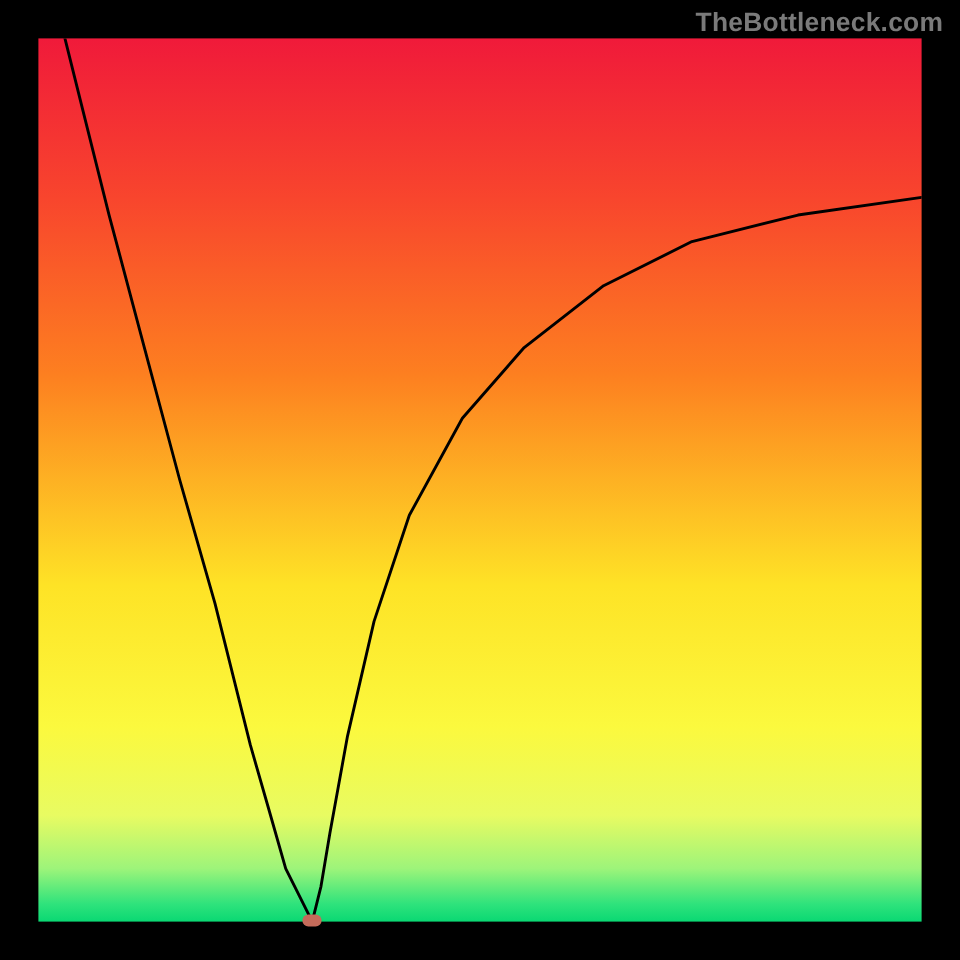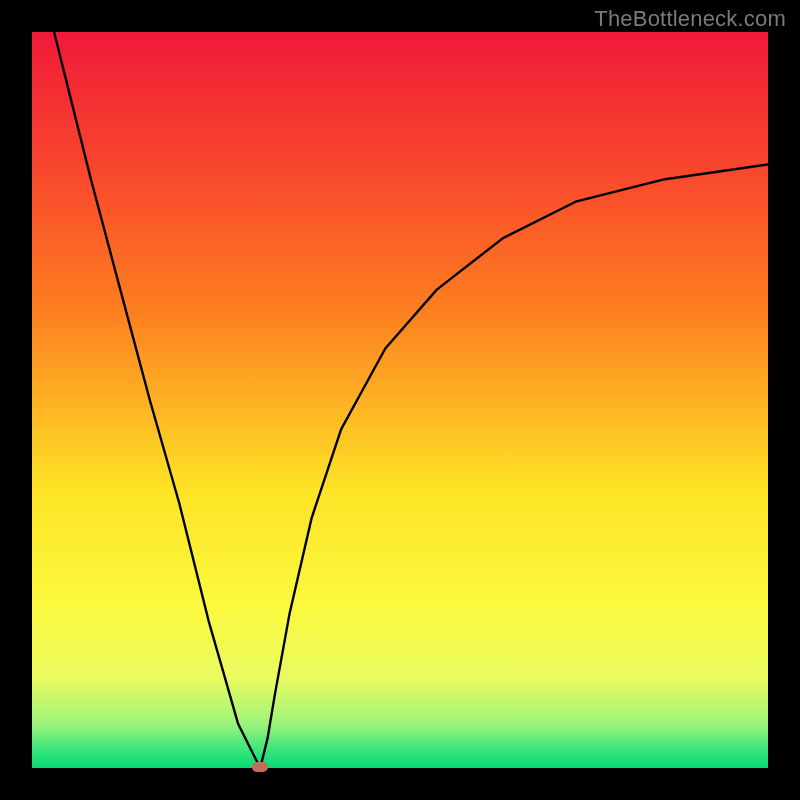--- a/index.html
+++ b/index.html
@@ -38,21 +38,21 @@
       #2fe37c 98%,
       #0ad873 100%
     );
   }
   .watermark {
     position: absolute;
     top: 6px;
     right: 14px;
     color: #7a7a7a;
     font-size: 22px;
-    font-weight: 400;
+    font-weight: 700;
     letter-spacing: 0.2px;
     user-select: none;
   }
   svg.curve {
     position: absolute;
     left: 0;
     top: 0;
     width: 736px;
     height: 736px;
   }

